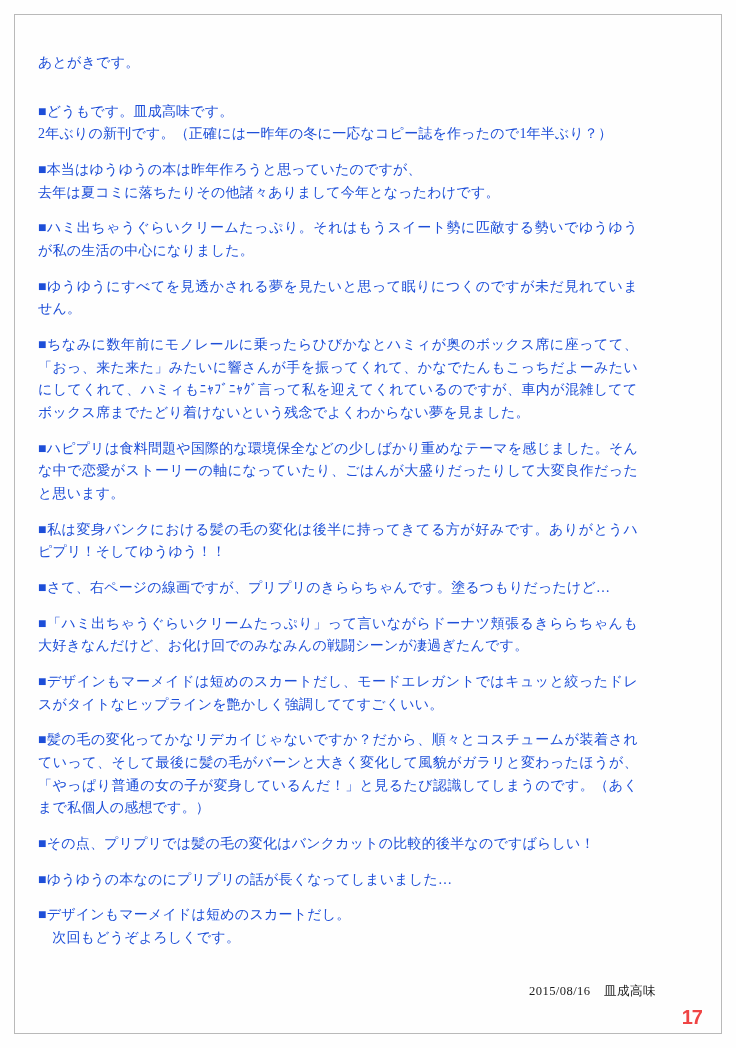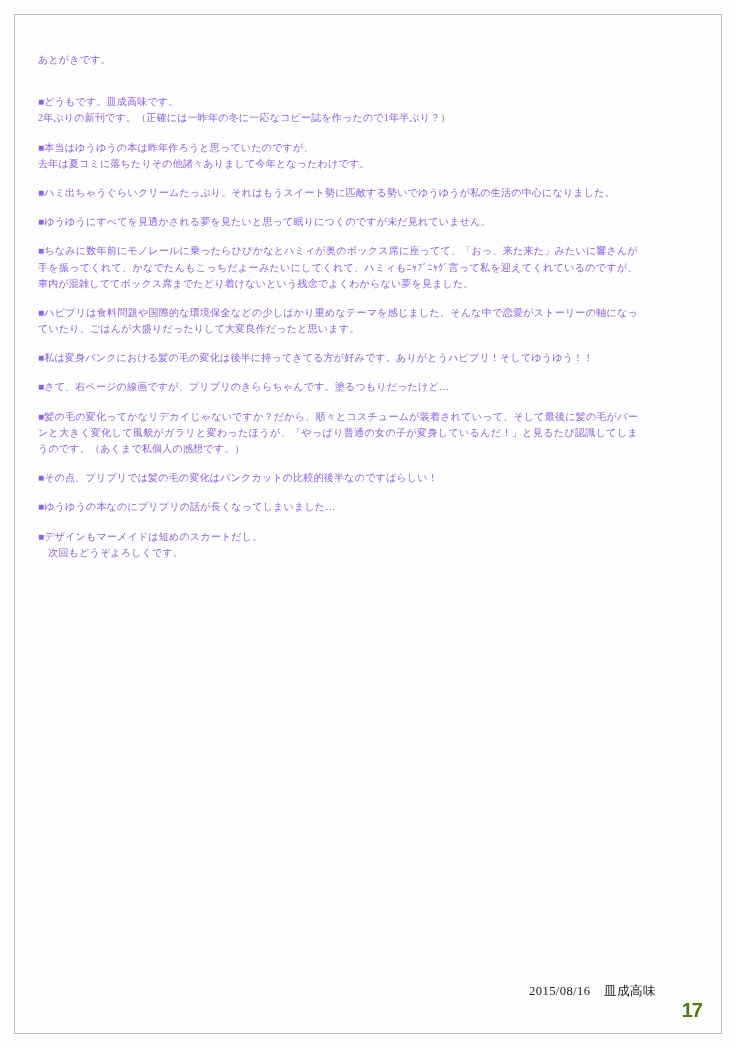--- a/index.html
+++ b/index.html
@@ -28,23 +28,23 @@
     box-sizing: border-box;
     pointer-events: none;
   }
   .content {
     position: absolute;
     left: 38px;
     top: 52px;
     width: 600px;
   }
   .para {
-    font-size: 10px;
+    font-size: 14px;
     line-height: 1.62;
-    color: #8b5cf6;
+    color: #1d4ed8;
     margin: 0 0 13px 0;
     text-align: justify;
     letter-spacing: 0.2px;
     white-space: pre-wrap;
   }
   .para.first {
     margin-bottom: 26px;
   }
   .footer {
     position: absolute;
@@ -53,25 +53,25 @@
     font-size: 12.6px;
     color: #1a1a1a;
     letter-spacing: 0.4px;
   }
   .footer .date {
     margin-right: 10px;
   }
   .pagenum {
     position: absolute;
     right: 34px;
-    bottom: 26px;
+    bottom: 19px;
     font-family: "Liberation Sans", sans-serif;
     font-size: 20px;
     font-weight: bold;
-    color: #4d7c0f;
+    color: #ef4444;
     letter-spacing: -1px;
   }
 </style>
 </head>
 <body>
 
 <div class="page">
   <div class="page-border"></div>
 
   <div class="content">
@@ -79,20 +79,22 @@
     <p class="para">■どうもです。皿成高味です。
 2年ぶりの新刊です。（正確には一昨年の冬に一応なコピー誌を作ったので1年半ぶり？）</p>
     <p class="para">■本当はゆうゆうの本は昨年作ろうと思っていたのですが、
 去年は夏コミに落ちたりその他諸々ありまして今年となったわけです。</p>
     <p class="para">■ハミ出ちゃうぐらいクリームたっぷり。それはもうスイート勢に匹敵する勢いでゆうゆうが私の生活の中心になりました。</p>
     <p class="para">■ゆうゆうにすべてを見透かされる夢を見たいと思って眠りにつくのですが未だ見れていません。</p>
     <p class="para">■ちなみに数年前にモノレールに乗ったらひびかなとハミィが奥のボックス席に座ってて、「おっ、来た来た」みたいに響さんが手を振ってくれて、かなでたんもこっちだよーみたいにしてくれて、ハミィもﾆｬﾌﾞﾆｬｸﾞ言って私を迎えてくれているのですが、車内が混雑しててボックス席までたどり着けないという残念でよくわからない夢を見ました。</p>
     <p class="para">■ハピプリは食料問題や国際的な環境保全などの少しばかり重めなテーマを感じました。そんな中で恋愛がストーリーの軸になっていたり、ごはんが大盛りだったりして大変良作だったと思います。</p>
     <p class="para">■私は変身バンクにおける髪の毛の変化は後半に持ってきてる方が好みです。ありがとうハピプリ！そしてゆうゆう！！</p>
     <p class="para">■さて、右ページの線画ですが、プリプリのきららちゃんです。塗るつもりだったけど…</p>
+    <p class="para">■「ハミ出ちゃうぐらいクリームたっぷり」って言いながらドーナツ頬張るきららちゃんも大好きなんだけど、お化け回でのみなみんの戦闘シーンが凄過ぎたんです。</p>
+    <p class="para">■デザインもマーメイドは短めのスカートだし、モードエレガントではキュッと絞ったドレスがタイトなヒップラインを艶かしく強調しててすごくいい。</p>
     <p class="para">■髪の毛の変化ってかなリデカイじゃないですか？だから、順々とコスチュームが装着されていって、そして最後に髪の毛がバーンと大きく変化して風貌がガラリと変わったほうが、「やっぱり普通の女の子が変身しているんだ！」と見るたび認識してしまうのです。（あくまで私個人の感想です。）</p>
     <p class="para">■その点、プリプリでは髪の毛の変化はバンクカットの比較的後半なのですばらしい！</p>
     <p class="para">■ゆうゆうの本なのにプリプリの話が長くなってしまいました…</p>
     <p class="para">■デザインもマーメイドは短めのスカートだし。
 　次回もどうぞよろしくです。</p>
   </div>
 
   <div class="footer">
     <span class="date">2015/08/16</span>
     <span>皿成高味</span>

